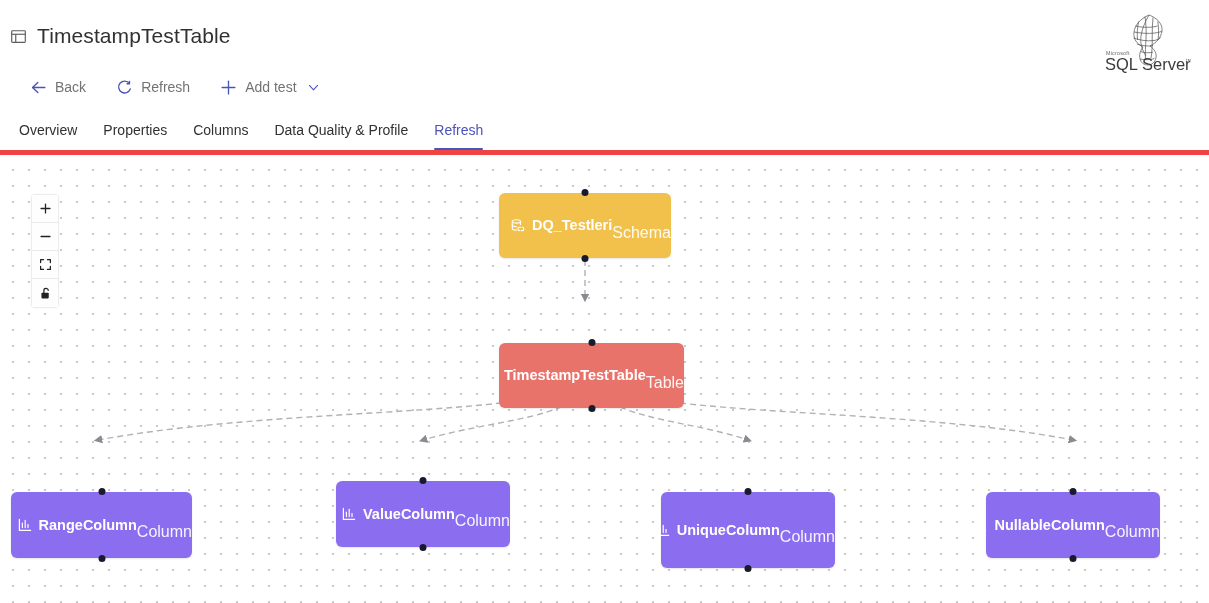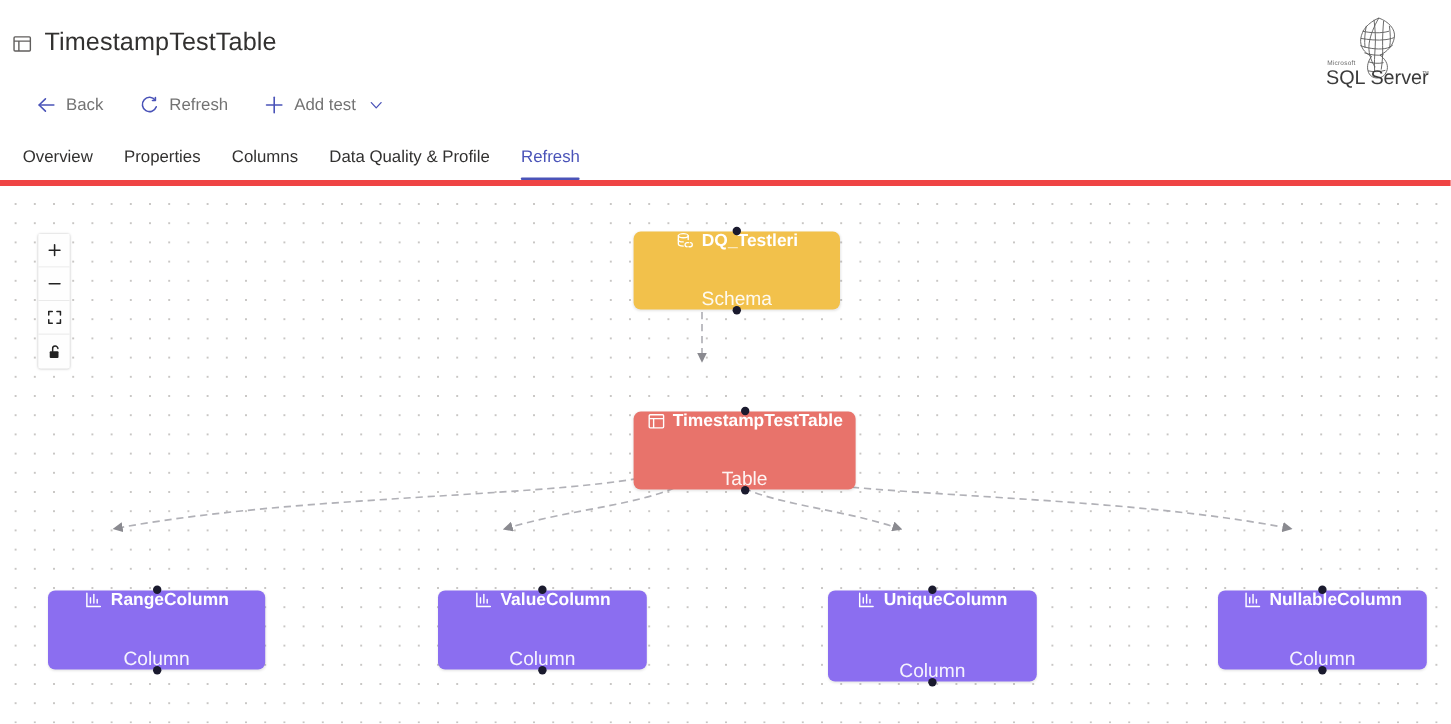--- a/index.html
+++ b/index.html
@@ -180,27 +180,25 @@
     color: #222;
   }
   .ctrl-btn:last-child { border-bottom: none; }
   .ctrl-btn svg { width: 13px; height: 13px; display: block; }
 
   
   .node {
     position: absolute;
     border-radius: 6px;
     display: flex;
-    flex-direction: column;
-    align-items: center;
-    justify-content: space-between;
+    align-items: center;
+    justify-content: flex-end;
     cursor: grab;
     z-index: 10;
     box-shadow: 0 1px 2px rgba(0,0,0,0.10);
-    margin-left: 29px;
   }
 
   .node-title {
     display: flex;
     align-items: center;
     justify-content: center;
     gap: 6px;
     font-size: 14.5px;
     font-weight: bold;
     color: #ffffff;
@@ -428,21 +426,21 @@
           <line x1="8.2" y1="10.6" x2="8.2" y2="3.4"></line>
           <line x1="11" y1="10.6" x2="11" y2="7.6"></line>
         </svg>
       </span>
       <span>RangeColumn</span>
     </div>
     <div class="node-sub">Column</div>
     <span class="handle bottom"></span>
   </div>
 
-  <div class="node column" style="left:336px; top:337px; width:174px; height:66px;">
+  <div class="node column" style="left:336px; top:326px; width:174px; height:66px;">
     <span class="handle top"></span>
     <div class="node-title">
       <span class="node-icon">
         <svg viewBox="0 0 16 16" fill="none" stroke="currentColor" stroke-width="1.2" stroke-linecap="round">
           <polyline points="2.4,2.4 2.4,13.4 13.6,13.4"></polyline>
           <line x1="5.4" y1="10.6" x2="5.4" y2="6.2"></line>
           <line x1="8.2" y1="10.6" x2="8.2" y2="3.4"></line>
           <line x1="11" y1="10.6" x2="11" y2="7.6"></line>
         </svg>
       </span>

